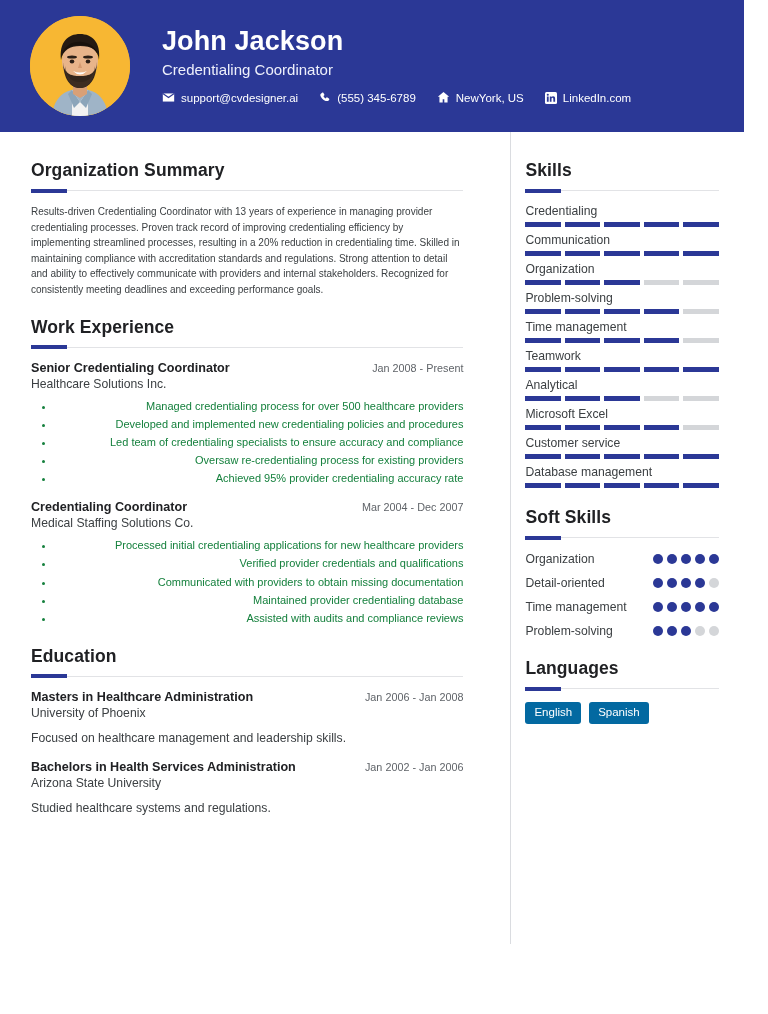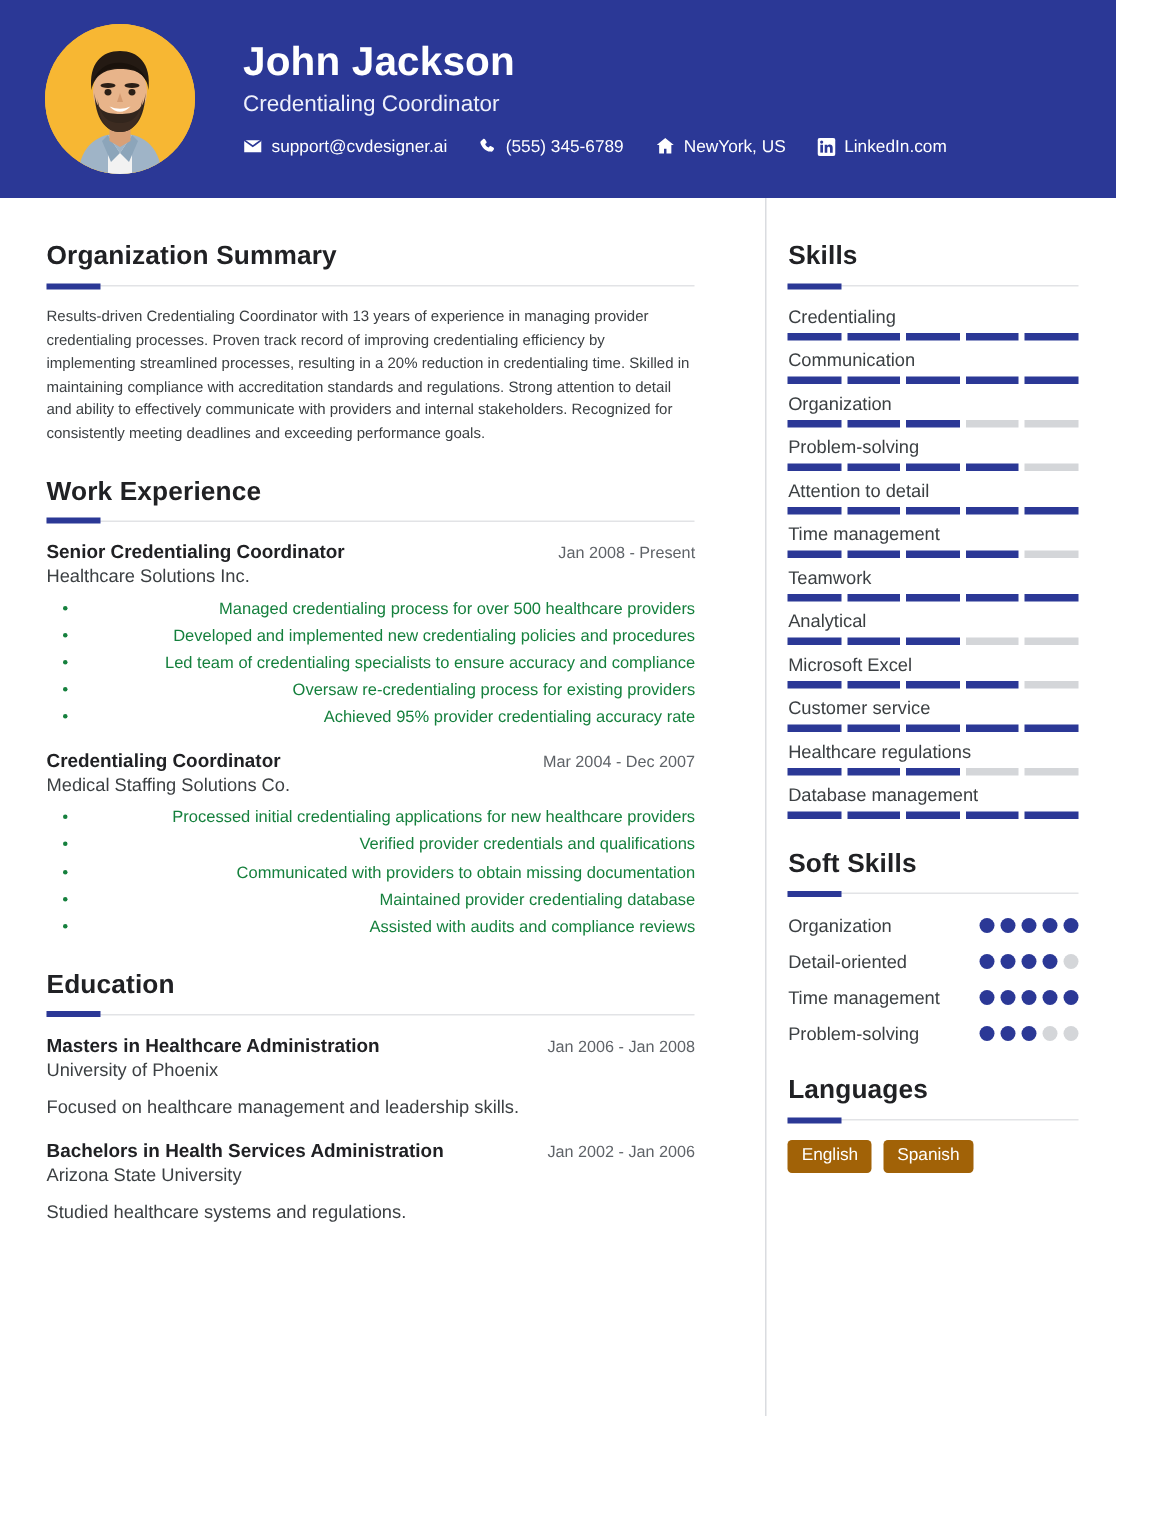--- a/index.html
+++ b/index.html
@@ -202,21 +202,21 @@
   .dot {
     width: 10px; height: 10px;
     border-radius: 50%;
     background: #d4d6d9;
   }
   .dot.on { background: #2b3896; }
 
   
   .lang-wrap { display: flex; gap: 8px; flex-wrap: wrap; }
   .lang-chip {
-    background: #a16207;
+    background: #0369a1;
     color: #ffffff;
     font-size: 11.5px;
     padding: 4px 9px 5px;
     border-radius: 3px;
     line-height: 1.1;
   }
 </style>
 </head>
 <body>
 
@@ -416,30 +416,20 @@
               <div class="skill-name">Problem-solving</div>
               <div class="skill-bar">
                 <div class="seg on"></div>
                 <div class="seg on"></div>
                 <div class="seg on"></div>
                 <div class="seg on"></div>
                 <div class="seg"></div>
               </div>
             </div>
             <div class="skill-row">
-              <div class="skill-name">Attention to detail</div>
-              <div class="skill-bar">
-                <div class="seg on"></div>
-                <div class="seg on"></div>
-                <div class="seg on"></div>
-                <div class="seg on"></div>
-                <div class="seg on"></div>
-              </div>
-            </div>
-            <div class="skill-row">
               <div class="skill-name">Time management</div>
               <div class="skill-bar">
                 <div class="seg on"></div>
                 <div class="seg on"></div>
                 <div class="seg on"></div>
                 <div class="seg on"></div>
                 <div class="seg"></div>
               </div>
             </div>
             <div class="skill-row">
@@ -473,30 +463,20 @@
               </div>
             </div>
             <div class="skill-row">
               <div class="skill-name">Customer service</div>
               <div class="skill-bar">
                 <div class="seg on"></div>
                 <div class="seg on"></div>
                 <div class="seg on"></div>
                 <div class="seg on"></div>
                 <div class="seg on"></div>
-              </div>
-            </div>
-            <div class="skill-row">
-              <div class="skill-name">Healthcare regulations</div>
-              <div class="skill-bar">
-                <div class="seg on"></div>
-                <div class="seg on"></div>
-                <div class="seg on"></div>
-                <div class="seg"></div>
-                <div class="seg"></div>
               </div>
             </div>
             <div class="skill-row">
               <div class="skill-name">Database management</div>
               <div class="skill-bar">
                 <div class="seg on"></div>
                 <div class="seg on"></div>
                 <div class="seg on"></div>
                 <div class="seg on"></div>
                 <div class="seg on"></div>

